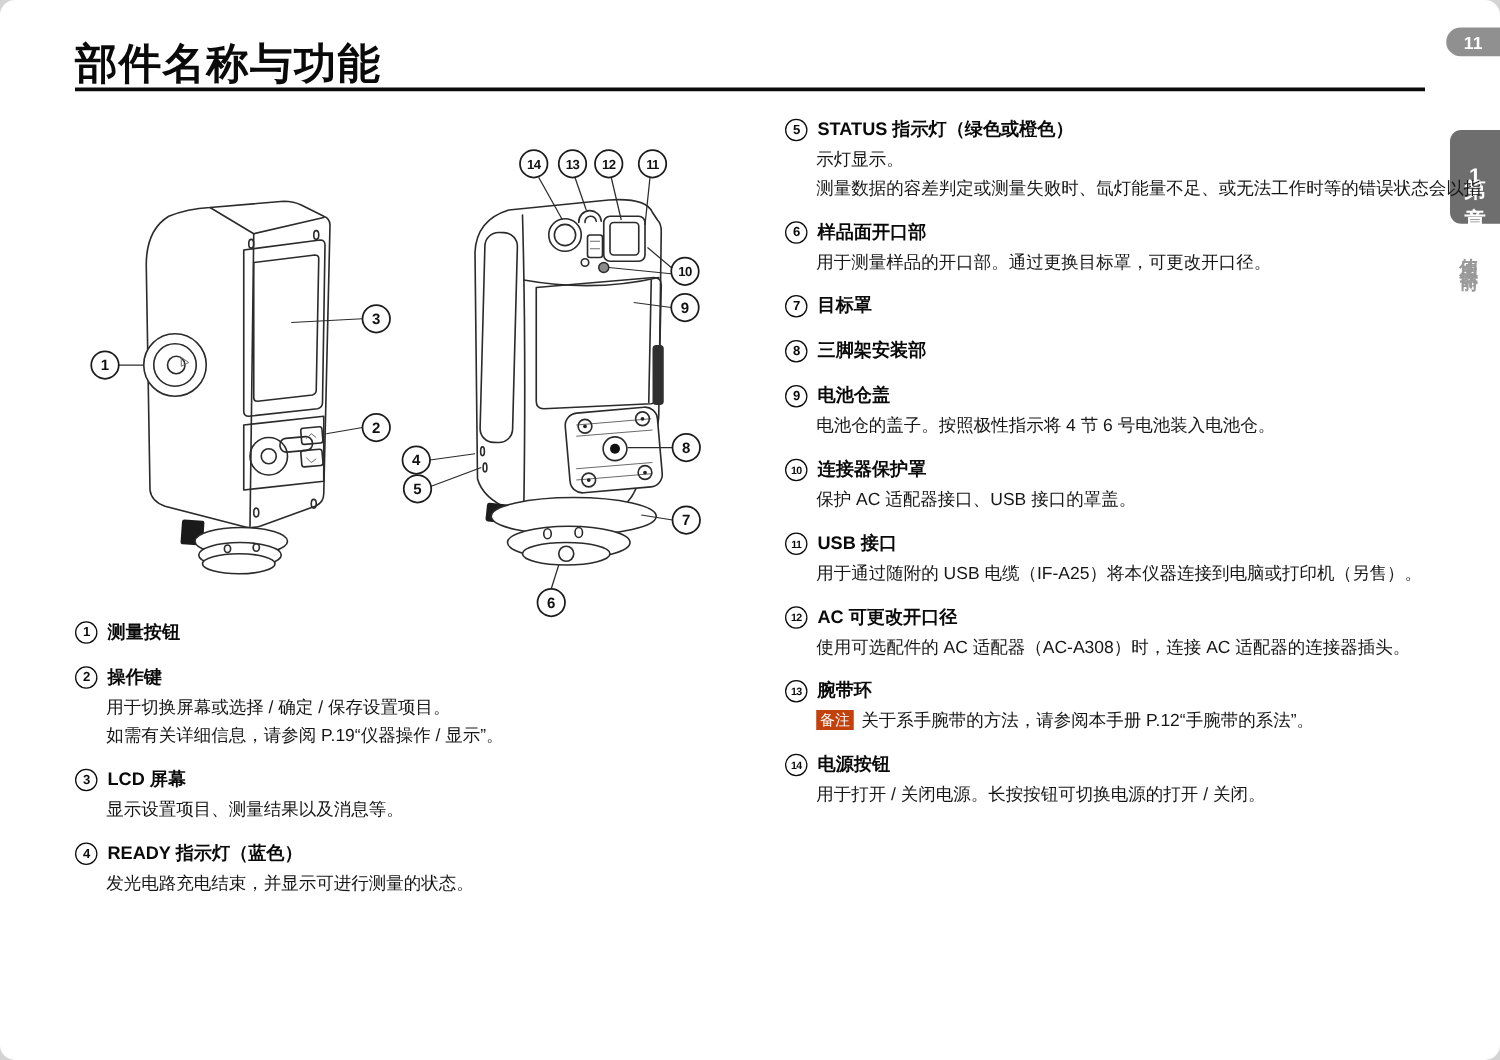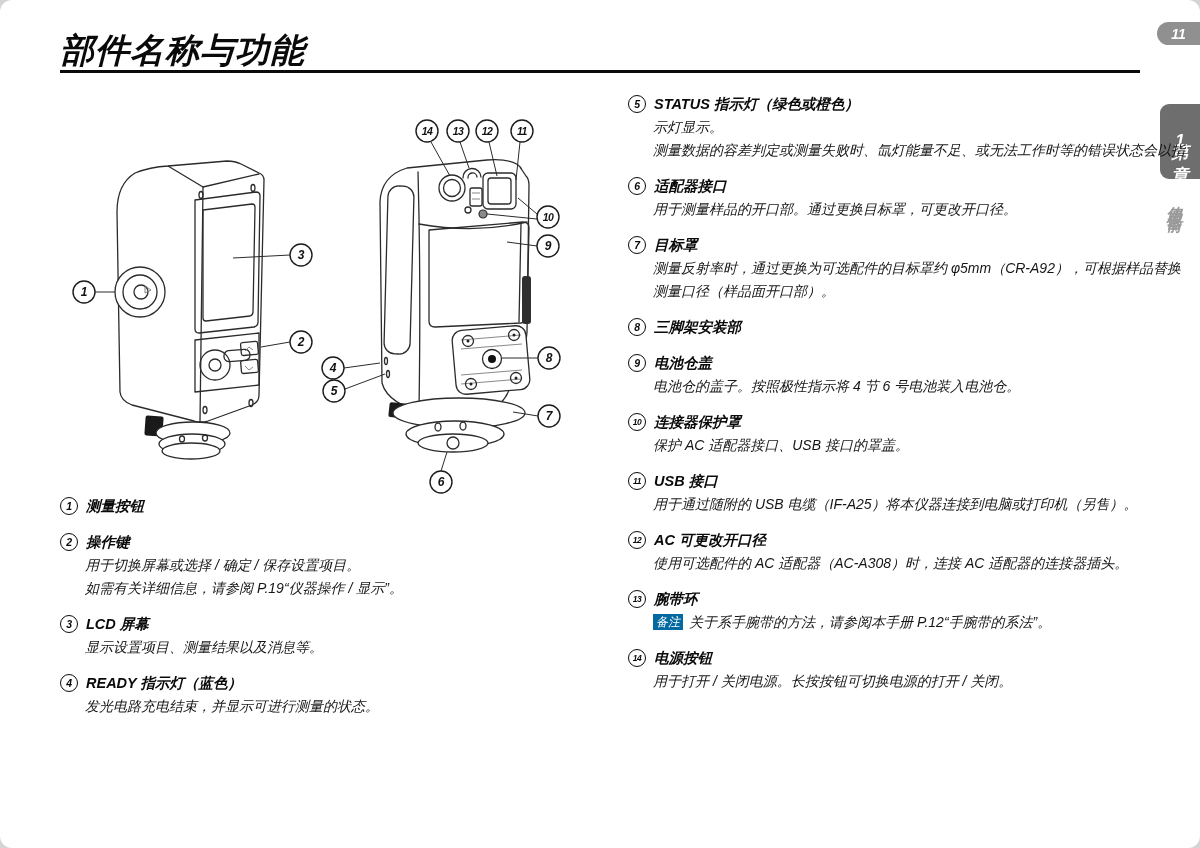--- a/index.html
+++ b/index.html
@@ -3,21 +3,21 @@
 <meta charset="utf-8">
 <style>
   html,body{margin:0;padding:0;}
   body{
     width:1200px;height:848px;position:relative;
     background:#d4d4d4;
     font-family:"Liberation Sans","DejaVu Sans",sans-serif;
     color:#111;
   }
   .page{
-    position:absolute;inset:0;background:#ffffff;border-radius:12px;overflow:hidden;font-style:italic;
+    position:absolute;inset:0;background:#ffffff;border-radius:12px;overflow:hidden;
   }
   
   .title{
     position:absolute;left:60px;top:28px;
     font-size:34px;font-weight:bold;letter-spacing:1px;color:#0a0a0a;
   }
   .title-rule{
     position:absolute;left:60px;top:70px;width:1080px;height:3px;background:#0a0a0a;
   }
   
@@ -50,21 +50,21 @@
   }
   .cnum{
     display:inline-flex;align-items:center;justify-content:center;
     width:16px;height:16px;border:1.2px solid #0a0a0a;border-radius:50%;
     font-size:10.5px;font-weight:bold;margin-right:8px;flex-shrink:0;
     letter-spacing:-0.5px;
   }
   .item-body{margin-left:25px;font-size:14px;line-height:23px;color:#161616;}
   .bline{white-space:nowrap;}
   .badge{
-    display:inline-block;background:#0369a1;color:#fff;
+    display:inline-block;background:#c2410c;color:#fff;
     font-size:12px;line-height:16px;padding:0 3px;margin-right:6px;
     vertical-align:1px;
     text-align:center;
   }
   
   #diagram{position:absolute;left:55px;top:100px;}
   .ln{stroke:#2b2b2b;stroke-width:1.3;fill:none;stroke-linejoin:round;stroke-linecap:round;}
   .lnw{stroke:#2b2b2b;stroke-width:1.3;fill:#ffffff;stroke-linejoin:round;stroke-linecap:round;}
   .thin{stroke:#6b6b6b;stroke-width:0.8;fill:none;}
   .leader{stroke:#2b2b2b;stroke-width:1;fill:none;}
@@ -302,35 +302,31 @@
           <span>STATUS 指示灯（绿色或橙色）</span>
         </div>
         <div class="item-body">
           <div class="bline">示灯显示。</div>
           <div class="bline">测量数据的容差判定或测量失败时、氙灯能量不足、或无法工作时等的错误状态会以指</div>
         </div>
       </div>
       <div class="item">
         <div class="item-heading">
           <span class="cnum">6</span>
-          <span>适配器接口</span>
+          <span>样品面开口部</span>
         </div>
         <div class="item-body">
           <div class="bline">用于测量样品的开口部。通过更换目标罩，可更改开口径。</div>
         </div>
       </div>
       <div class="item">
         <div class="item-heading">
           <span class="cnum">7</span>
           <span>目标罩</span>
         </div>
-        <div class="item-body">
-          <div class="bline">测量反射率时，通过更换为可选配件的目标罩约 φ5mm（CR-A92），可根据样品替换</div>
-          <div class="bline">测量口径（样品面开口部）。</div>
-        </div>
       </div>
       <div class="item">
         <div class="item-heading">
           <span class="cnum">8</span>
           <span>三脚架安装部</span>
         </div>
       </div>
       <div class="item">
         <div class="item-heading">
           <span class="cnum">9</span>

